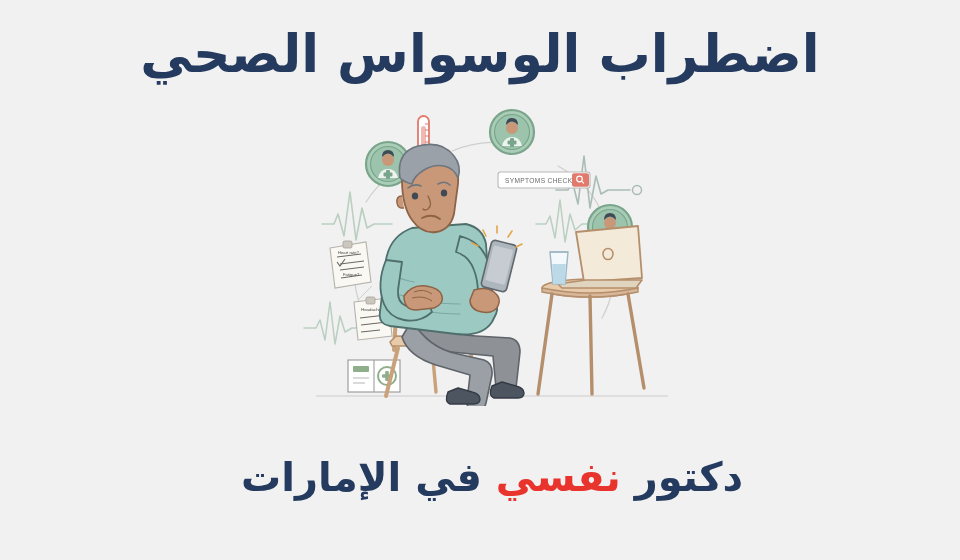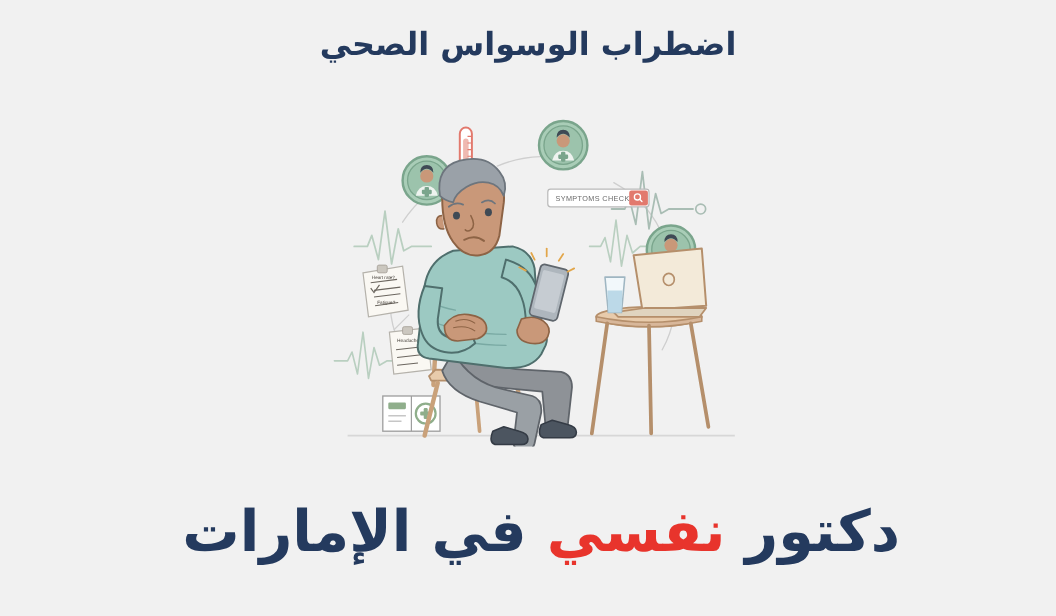--- a/index.html
+++ b/index.html
@@ -23,38 +23,38 @@
   .title-bar {
     position: absolute;
     left: 0;
     top: 22px;
     width: 960px;
     text-align: center;
     direction: rtl;
   }
   .title-text {
     display: inline-block;
-    font-size: 29px;
+    font-size: 52px;
     font-weight: bold;
     color: #243a5e;
     letter-spacing: 0px;
     line-height: 1.25;
     font-family: "DejaVu Sans", "Liberation Sans", sans-serif;
   }
   .subtitle-bar {
     position: absolute;
     left: 0;
     top: 452px;
     width: 960px;
     text-align: center;
     direction: rtl;
   }
   .subtitle-text {
     display: inline-block;
-    font-size: 52px;
+    font-size: 40px;
     font-weight: bold;
     color: #243a5e;
     line-height: 1.25;
     font-family: "DejaVu Sans", "Liberation Sans", sans-serif;
     margin-left: 24px;
   }
   .subtitle-accent {
     color: #e8342c;
   }
   .illustration {

